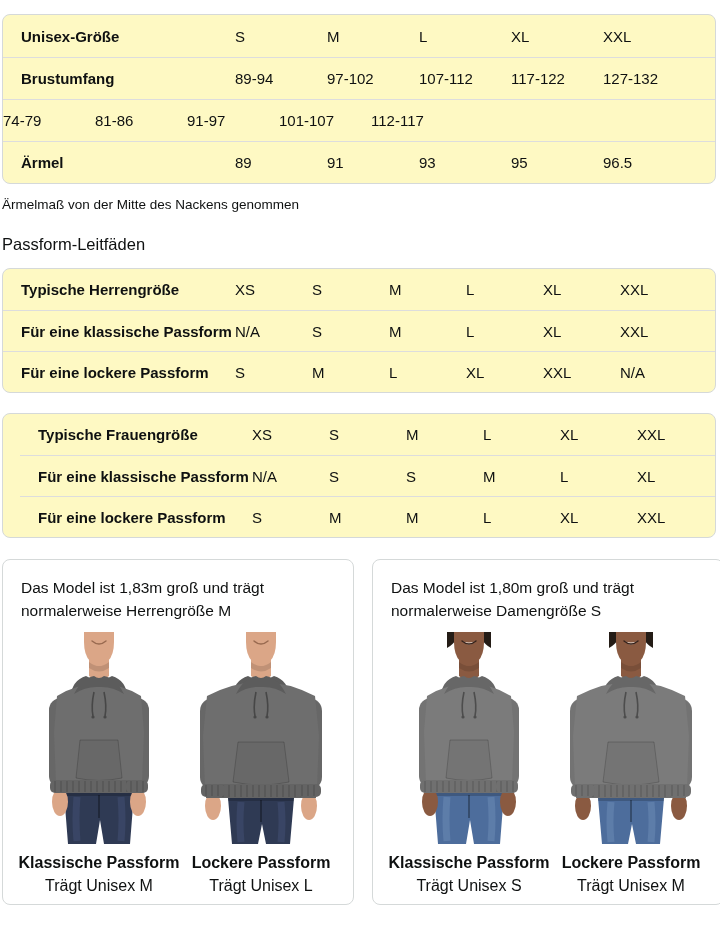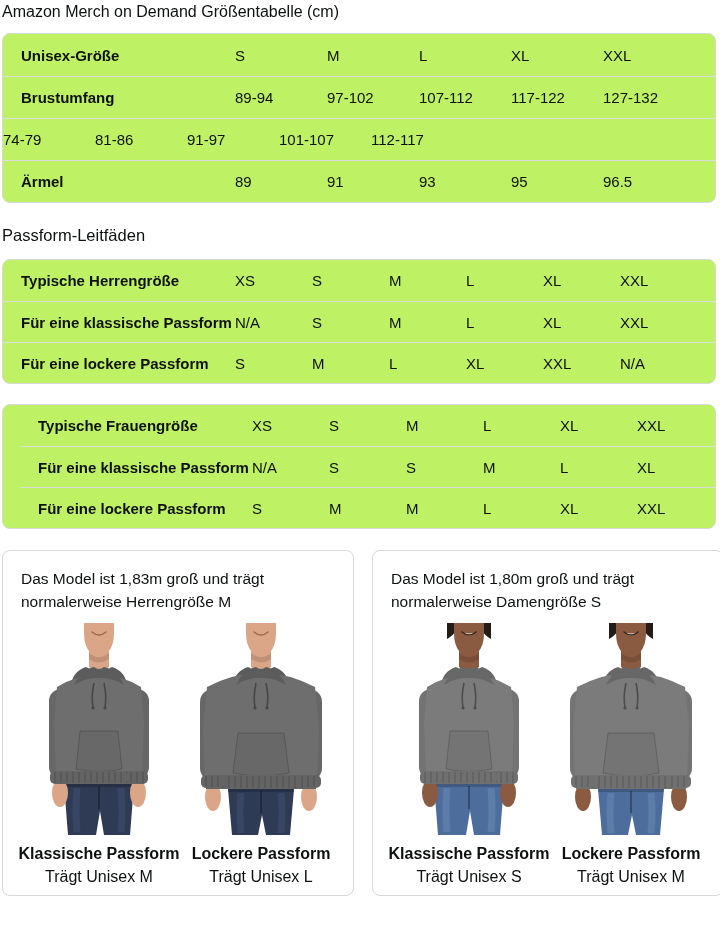--- a/index.html
+++ b/index.html
@@ -9,21 +9,21 @@
     width:720px; height:925px; overflow:hidden;
     background:#ffffff; color:#0F1111;
     font-family:"Liberation Sans","DejaVu Sans",sans-serif;
   }
   .page { padding:2px 2px 0 2px; width:716px; }
 
   .page-title { font-size:16px; font-weight:400; margin:1px 0 0 0; }
 
   .table {
     border:1px solid #D5D9D9; border-radius:8px; overflow:hidden;
-    background:#bef264; width:714px;
+    background:#fef9c3; width:714px;
   }
   .size-table { margin-top:12px; }
   .trow { display:flex; align-items:center; height:42px; }
   .trow + .trow { border-top:1px solid #DDDDDD; }
   .tlabel { width:232px; padding-left:18px; font-weight:700; font-size:15px; flex:none; }
   .tval { width:92px; font-size:15px; flex:none; }
   .fit-table .tval { width:77px; }
   .fit-table .trow { height:41px; }
 
   .note { font-size:13.5px; margin-top:13px; }
@@ -126,21 +126,20 @@
       <path d="M25,153v12M31,153v12M37,153v12M43,153v12M49,153v12M55,153v12M61,153v12M67,153v12M73,153v12M79,153v12M85,153v12M91,153v12M97,153v12M103,153v12M109,153v12M115,153v12M121,153v12" stroke="rgba(0,0,0,0.10)" stroke-width="2"></path>
       <rect x="15" y="152" width="24" height="13" rx="5" fill="var(--hoodie-rib)"></rect>
       <rect x="111" y="152" width="24" height="13" rx="5" fill="var(--hoodie-rib)"></rect>
       <path d="M20,153v11M26,153v11M32,153v11M116,153v11M122,153v11M128,153v11" stroke="rgba(0,0,0,0.10)" stroke-width="2"></path>
     </symbol>
   </defs>
 </svg>
 
 <div class="page">
 
-  <h1 class="page-title">Amazon Merch on Demand Größentabelle (cm)</h1>
 
   <div class="table size-table">
     <div class="trow">
       <div class="tlabel">Unisex-Größe</div>
       <div class="tval">S</div>
       <div class="tval">M</div>
       <div class="tval">L</div>
       <div class="tval">XL</div>
       <div class="tval">XXL</div>
     </div>
@@ -162,20 +161,21 @@
     <div class="trow">
       <div class="tlabel">Ärmel</div>
       <div class="tval">89</div>
       <div class="tval">91</div>
       <div class="tval">93</div>
       <div class="tval">95</div>
       <div class="tval">96.5</div>
     </div>
   </div>
 
+  <div class="note">Ärmelmaß von der Mitte des Nackens genommen</div>
 
   <div class="section-title">Passform-Leitfäden</div>
 
   <div class="table fit-table first">
     <div class="trow">
       <div class="tlabel">Typische Herrengröße</div>
       <div class="tval">XS</div>
       <div class="tval">S</div>
       <div class="tval">M</div>
       <div class="tval">L</div>

